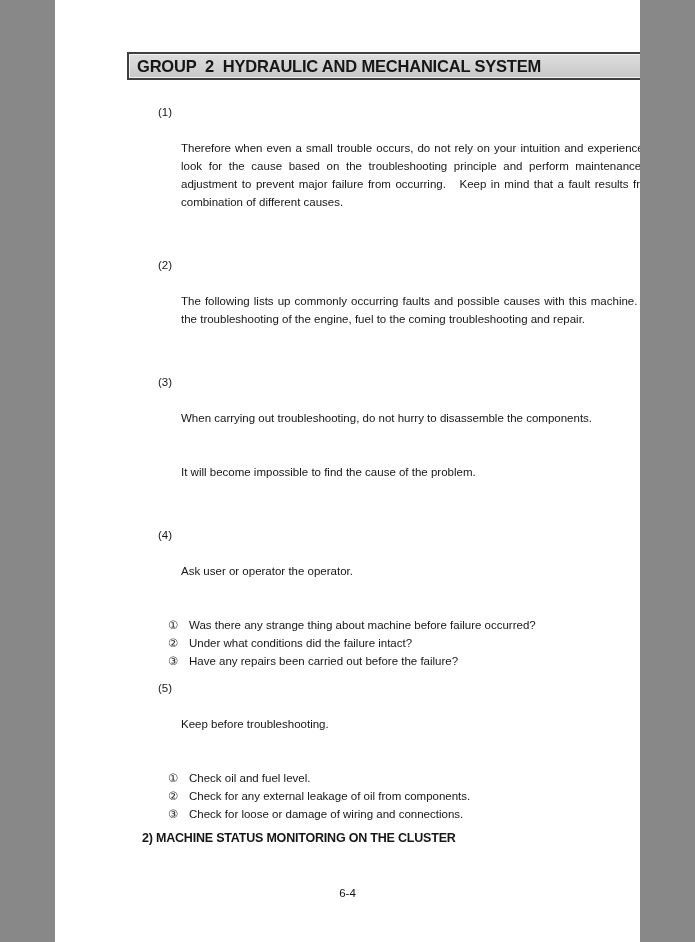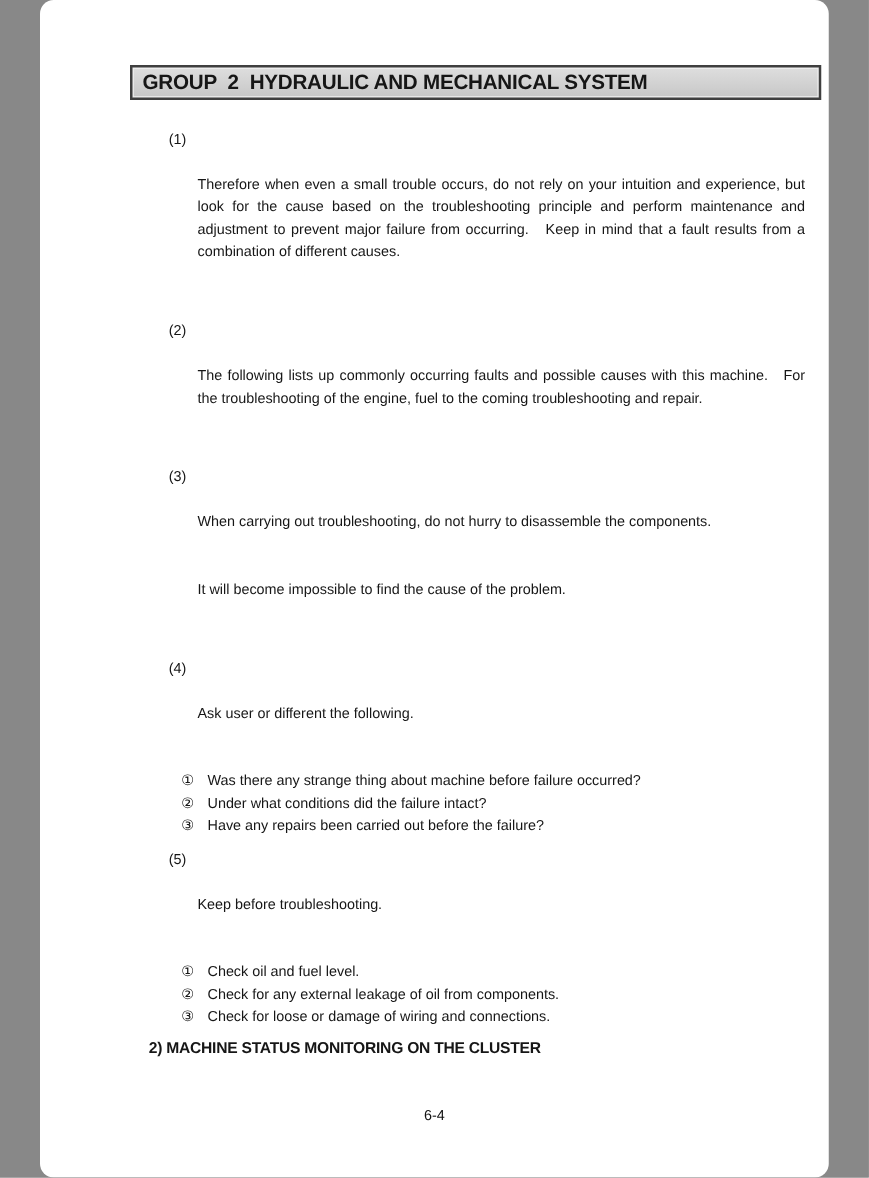--- a/index.html
+++ b/index.html
@@ -1,20 +1,20 @@
 <!DOCTYPE html>
 <html><head>
 <meta charset="utf-8">
 <style>
   * { box-sizing: border-box; margin: 0; padding: 0; }
   html,body { background:#888; }
   .page {
-    position: relative; width: 631px; height: 942px; margin: 0 auto;
+    position: relative; width: 585px; height: 942px; margin: 0 auto;
     background: #ffffff; overflow: hidden;
-    font-family: "Liberation Sans", sans-serif; color: #161616; border-radius: 11px;
+    font-family: "Liberation Sans", sans-serif; color: #161616;
   }
 
   
   .header-bar {
     position: absolute; left: 72px; top: 52px; width: 553px; height: 28px;
     background: linear-gradient(#dedede, #c7c7c7);
     border: 2px solid #3f3f3f; box-shadow: inset 0 0 0 1px #f2f2f2;
     display: flex; align-items: center; padding-left: 8px;
   }
   .header-bar .ht { font-size: 16.5px; font-weight: bold; letter-spacing: -0.2px; white-space: pre; }
@@ -63,21 +63,21 @@
       <span class="num">(3)</span>
       <div class="bodytxt">
         <p>When carrying out troubleshooting, do not hurry to disassemble the components.</p>
         <p>It will become impossible to find the cause of the problem.</p>
       </div>
     </div>
 
     <div class="item">
       <span class="num">(4)</span>
       <div class="bodytxt">
-        <p>Ask user or different the following.</p>
+        <p>Ask user or operator the operator.</p>
       </div>
     </div>
     <div class="subitem">
       <span class="snum">①</span>
       <span class="stxt">Was there any strange thing about machine before failure occurred?</span>
     </div>
     <div class="subitem">
       <span class="snum">②</span>
       <span class="stxt">Under what conditions did the failure intact?</span>
     </div>

